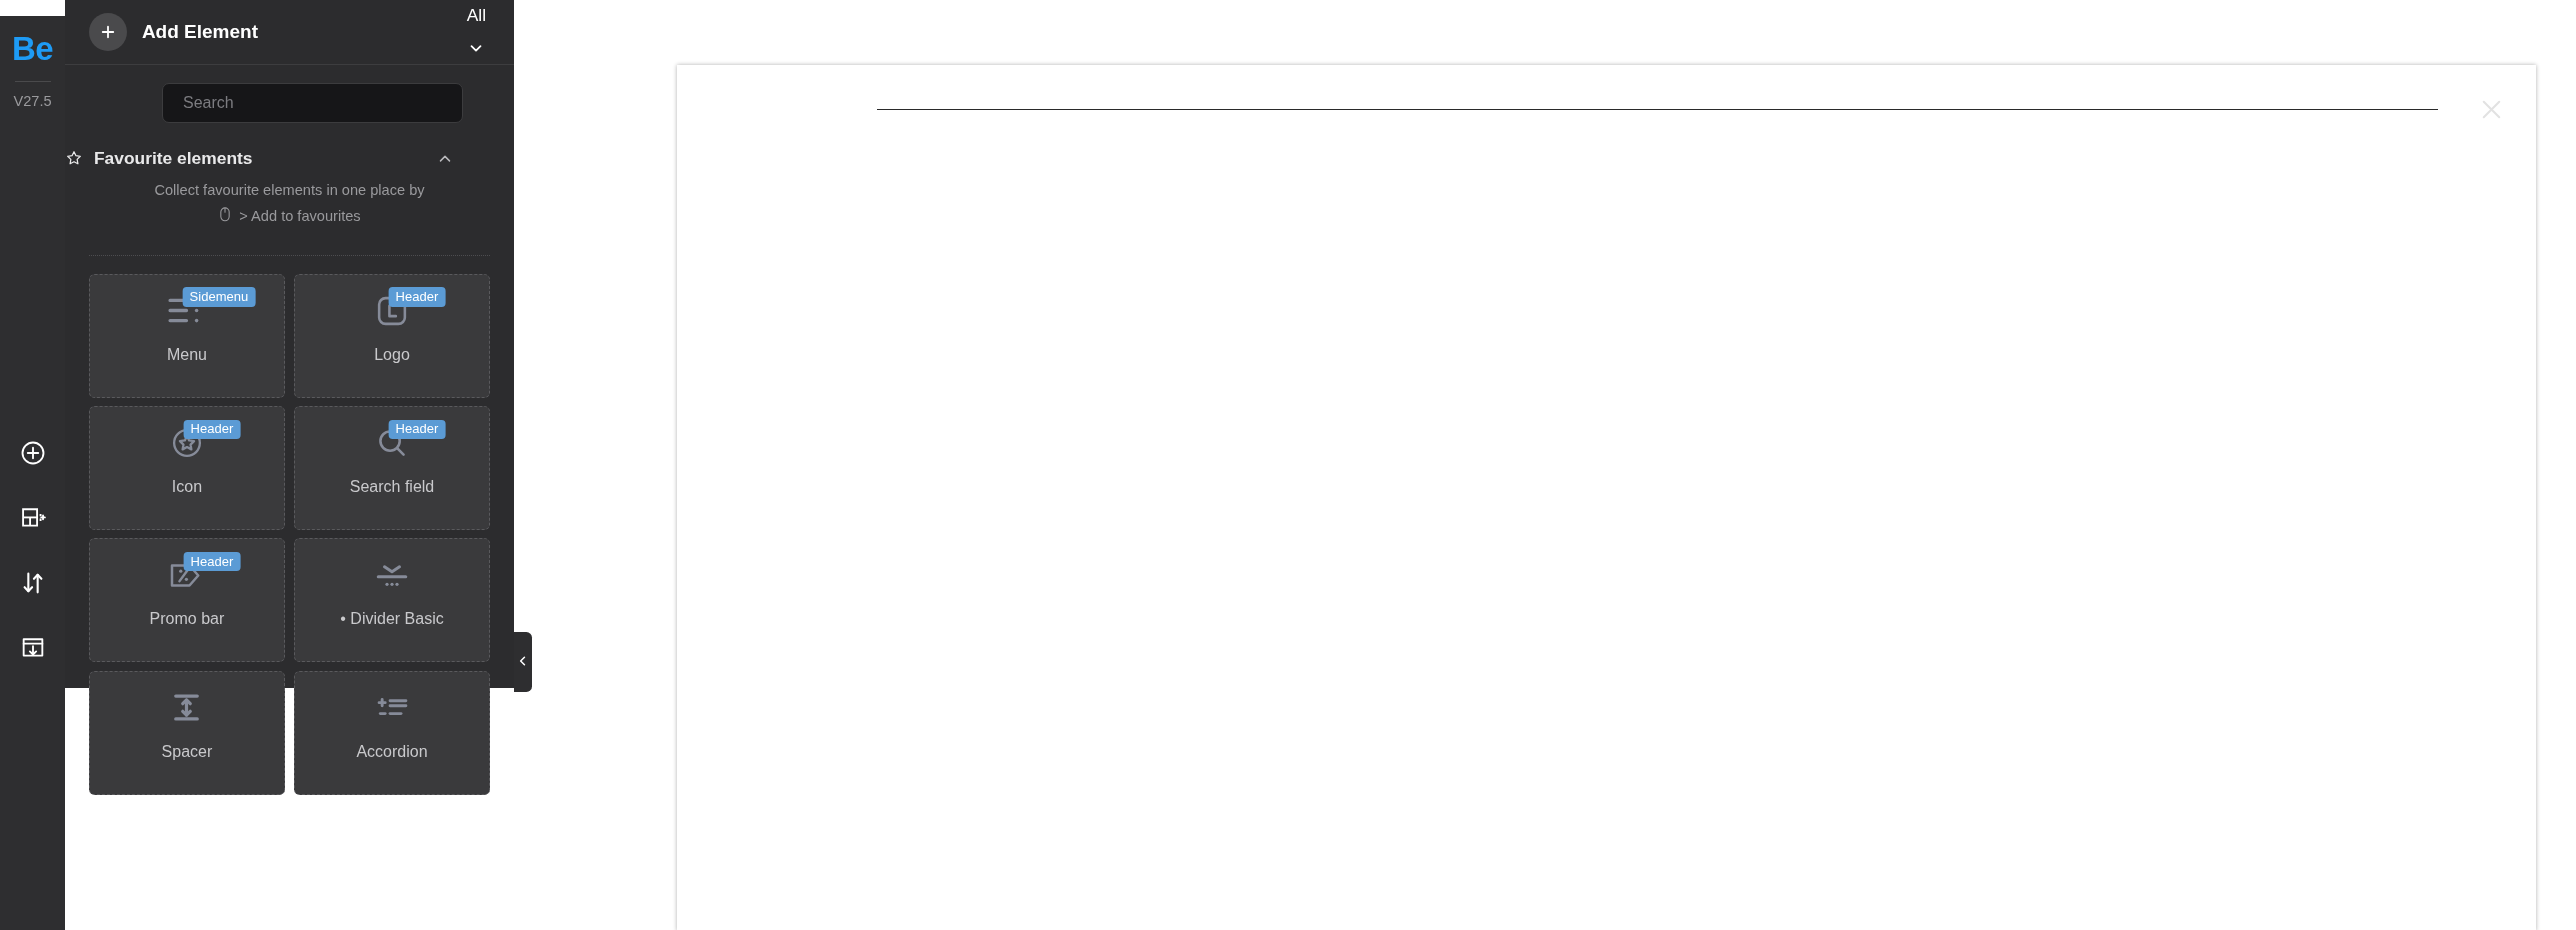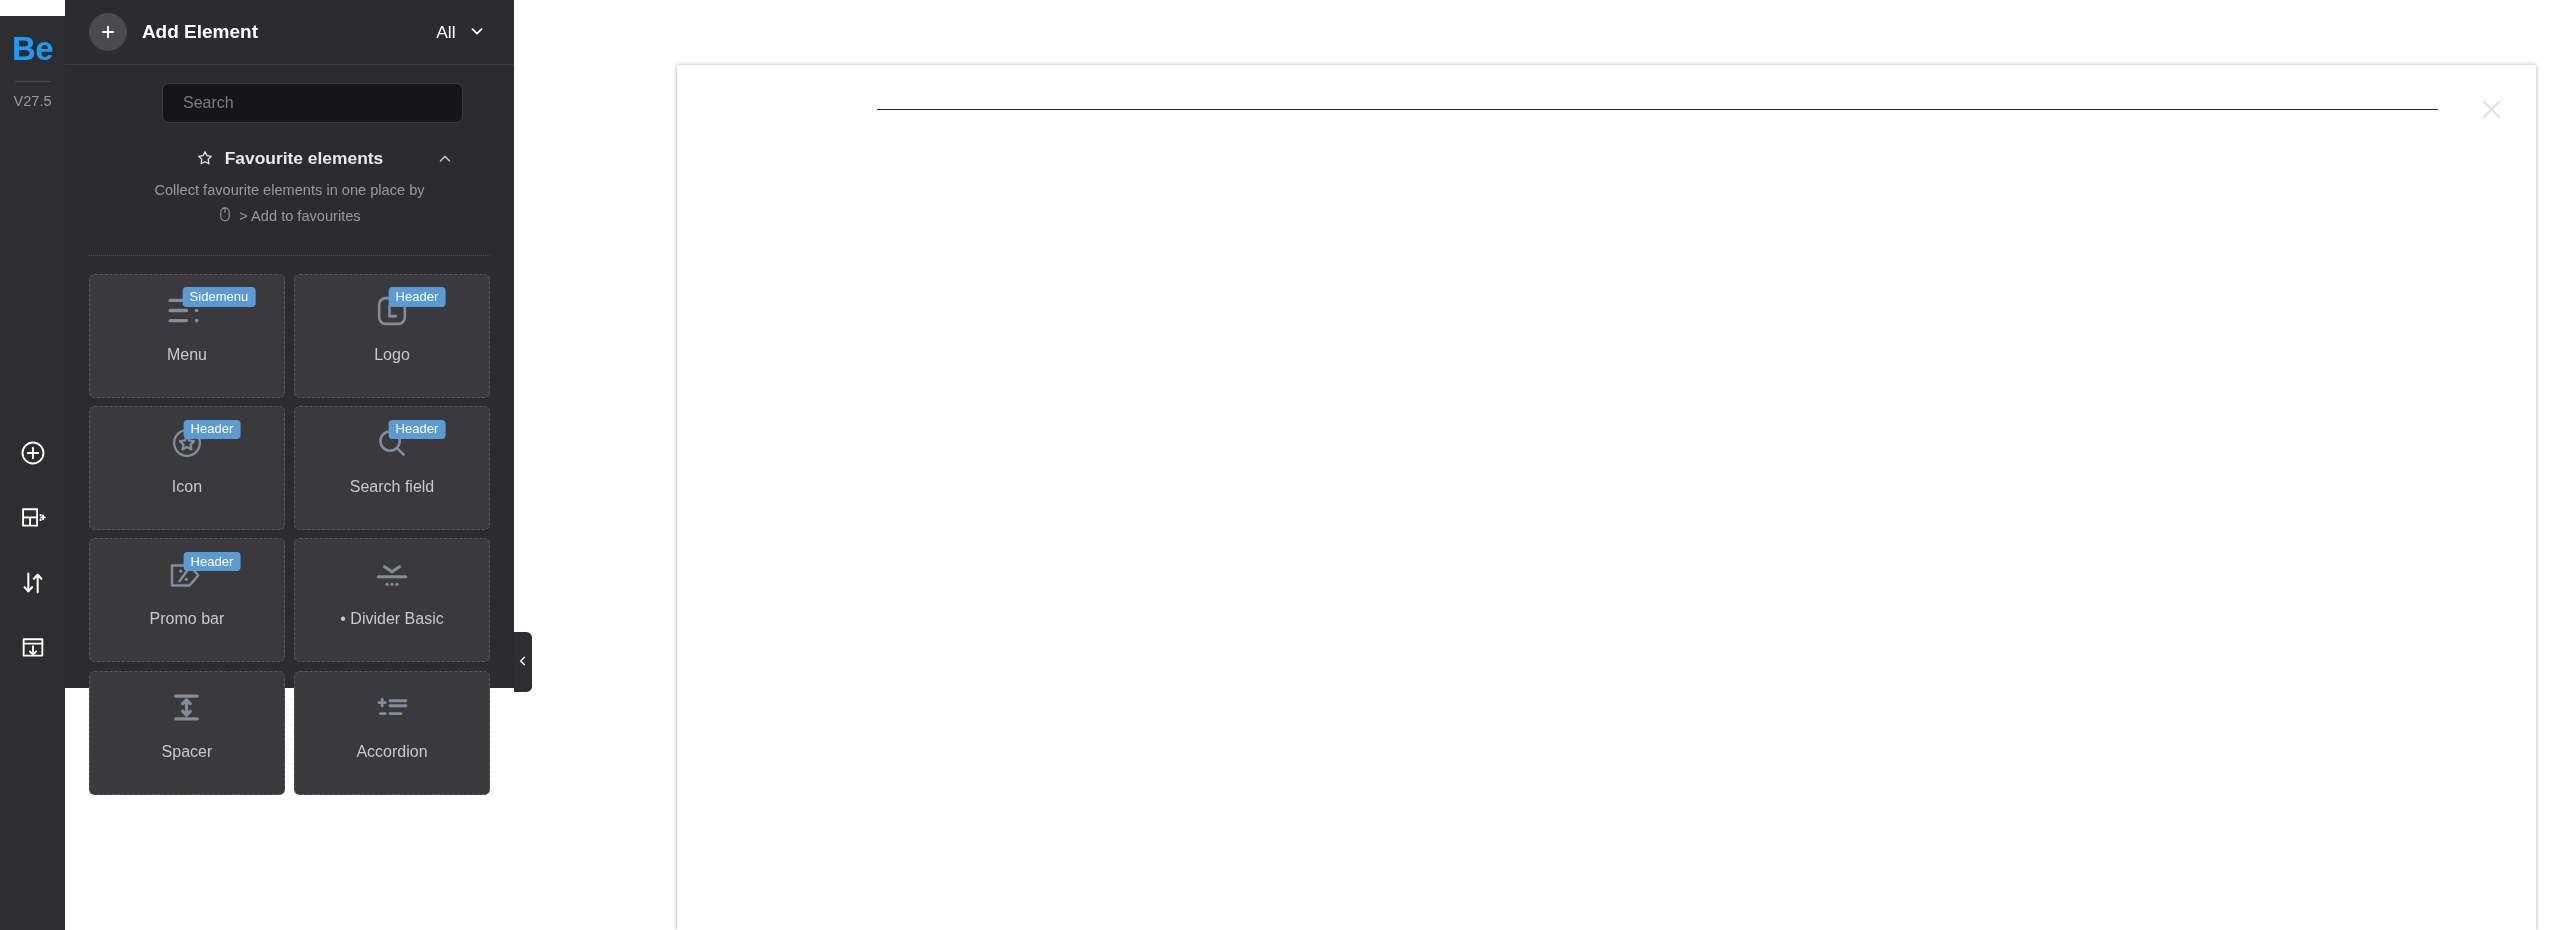--- a/index.html
+++ b/index.html
@@ -65,20 +65,21 @@
   .add-circle svg { display:block; }
   .panel-title {
     margin-left: 15.3px;
     font-size: 19px; font-weight: 700; color: #ffffff;
     white-space: nowrap;
   }
   .filter {
     margin-left: auto;
     display: flex; align-items: center; gap: 12.5px;
     cursor: pointer;
+    flex-direction: column;
   }
   .filter-label { font-size: 17.4px; color: #ffffff; }
 
   .search-wrap { padding: 18px 51px 0 97px; }
   .search-box {
     width: 100%; height: 40px;
     background: #161618;
     border: 0.7px solid #3c3c3e;
     border-radius: 7px;
     display: flex; align-items: center;
@@ -92,21 +93,21 @@
   }
   .search-box input::placeholder { color: #7c7c80; }
 
   
   .fav {
     padding: 25px 0 0 0;
     text-align: center;
   }
   .fav-head {
     position: relative;
-    display: flex; align-items: center; justify-content: center;
+    display: flex; align-items: center; 
     gap: 11px;
     cursor: pointer;
   }
   .fav-title { font-size: 17.4px; font-weight: 700; color: #e9e9ea; }
   .fav-chevron {
     position: absolute; right: 60px; top: 50%; transform: translateY(-50%);
     display: flex; align-items: center;
   }
   .fav-desc {
     margin-top: 11px;

